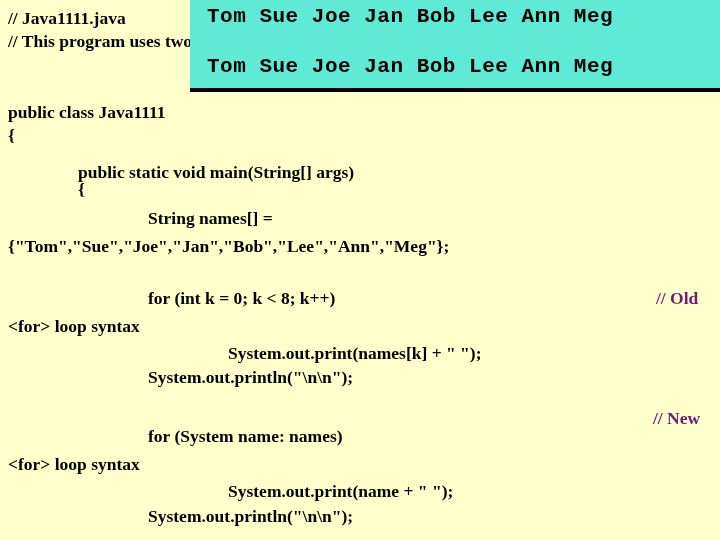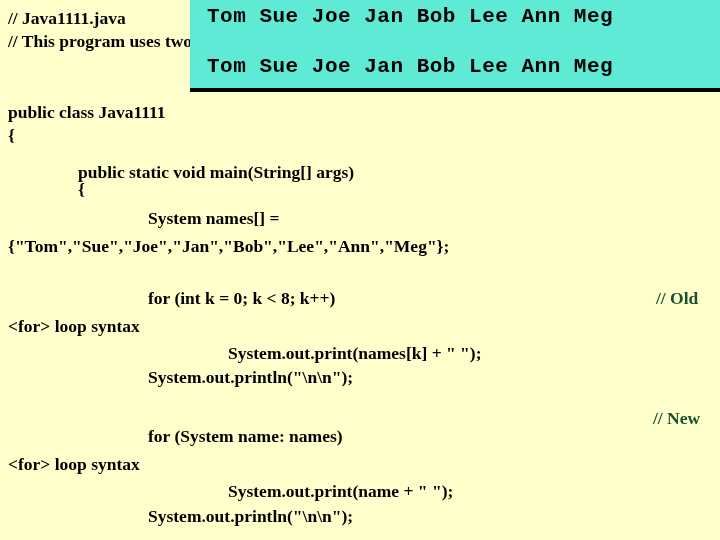--- a/index.html
+++ b/index.html
@@ -55,37 +55,37 @@
     font-weight: bold;
     color: #000000;
     white-space: pre;
     line-height: 1.15;
   }
   .comment-right {
     position: absolute;
     font-family: "Liberation Serif", serif;
     font-size: 17.5px;
     font-weight: bold;
-    color: #14532d;
+    color: #701a75;
     white-space: pre;
   }
 </style>
 </head>
 <body>
 
 <div class="slide">
 
   <div class="code-block">
     <div class="code-line" style="left:8px; top:8px;">// Java1111.java</div>
     <div class="code-line" style="left:8px; top:31px;">// This program uses two for loops.</div>
     <div class="code-line" style="left:8px; top:102px;">public class Java1111</div>
     <div class="code-line" style="left:8px; top:125px;">{</div>
     <div class="code-line" style="left:78px; top:155px;margin-top:7px;">public static void main(String[] args)</div>
     <div class="code-line" style="left:78px; top:179px;">{</div>
-    <div class="code-line" style="left:148px; top:208px;">System names[] =</div>
+    <div class="code-line" style="left:148px; top:208px;">String names[] =</div>
     <div class="code-line" style="left:8px; top:236px;">{"Tom","Sue","Joe","Jan","Bob","Lee","Ann","Meg"};</div>
     <div class="code-line" style="left:148px; top:288px;font-family:Liberation Serif, serif;">for (int k = 0; k &lt; 8; k++)</div>
     <div class="code-line" style="left:8px; top:316px;">&lt;for&gt; loop syntax</div>
     <div class="code-line" style="left:228px; top:343px;">System.out.print(names[k] + " ");</div>
     <div class="code-line" style="left:148px; top:367px;">System.out.println("\n\n");</div>
     <div class="code-line" style="left:148px; top:426px;">for (System name: names)</div>
     <div class="code-line" style="left:8px; top:454px;">&lt;for&gt; loop syntax</div>
     <div class="code-line" style="left:228px; top:481px;">System.out.print(name + " ");</div>
     <div class="code-line" style="left:148px; top:506px;">System.out.println("\n\n");</div>
 

